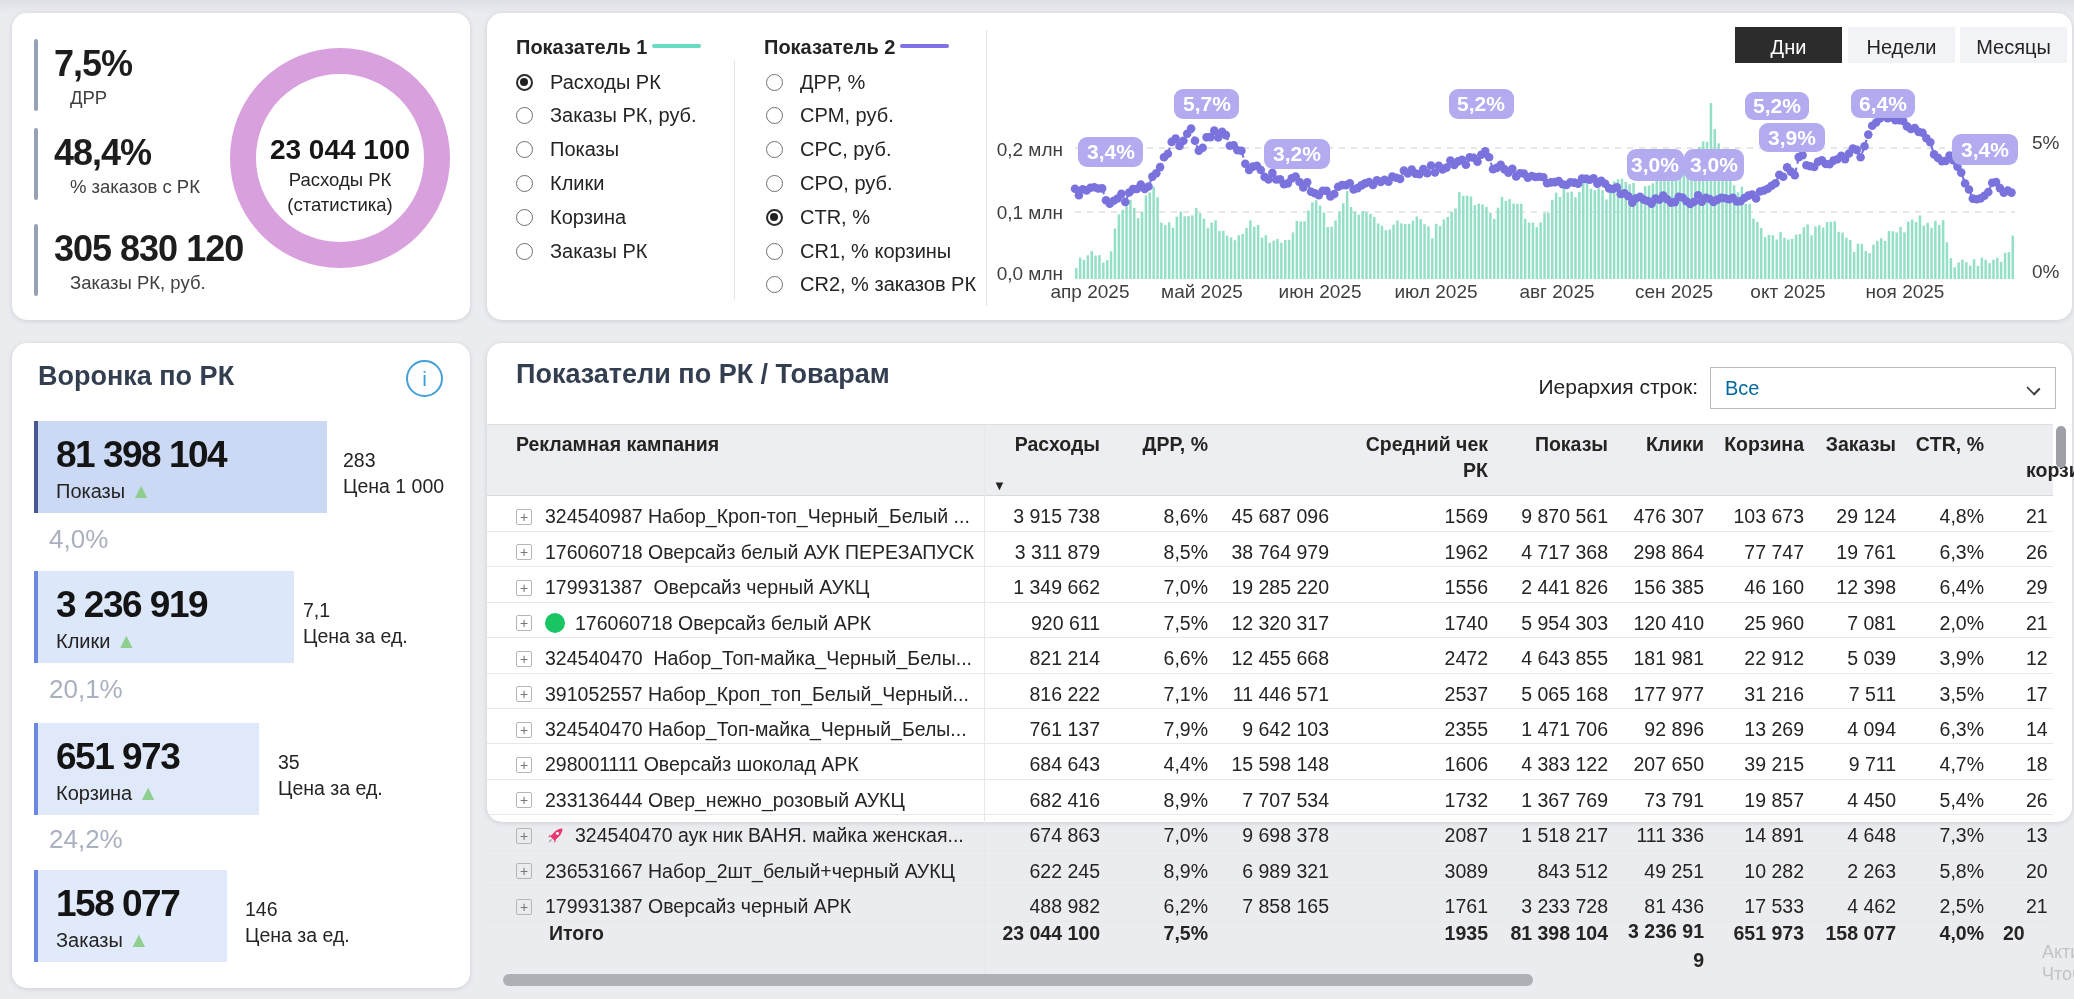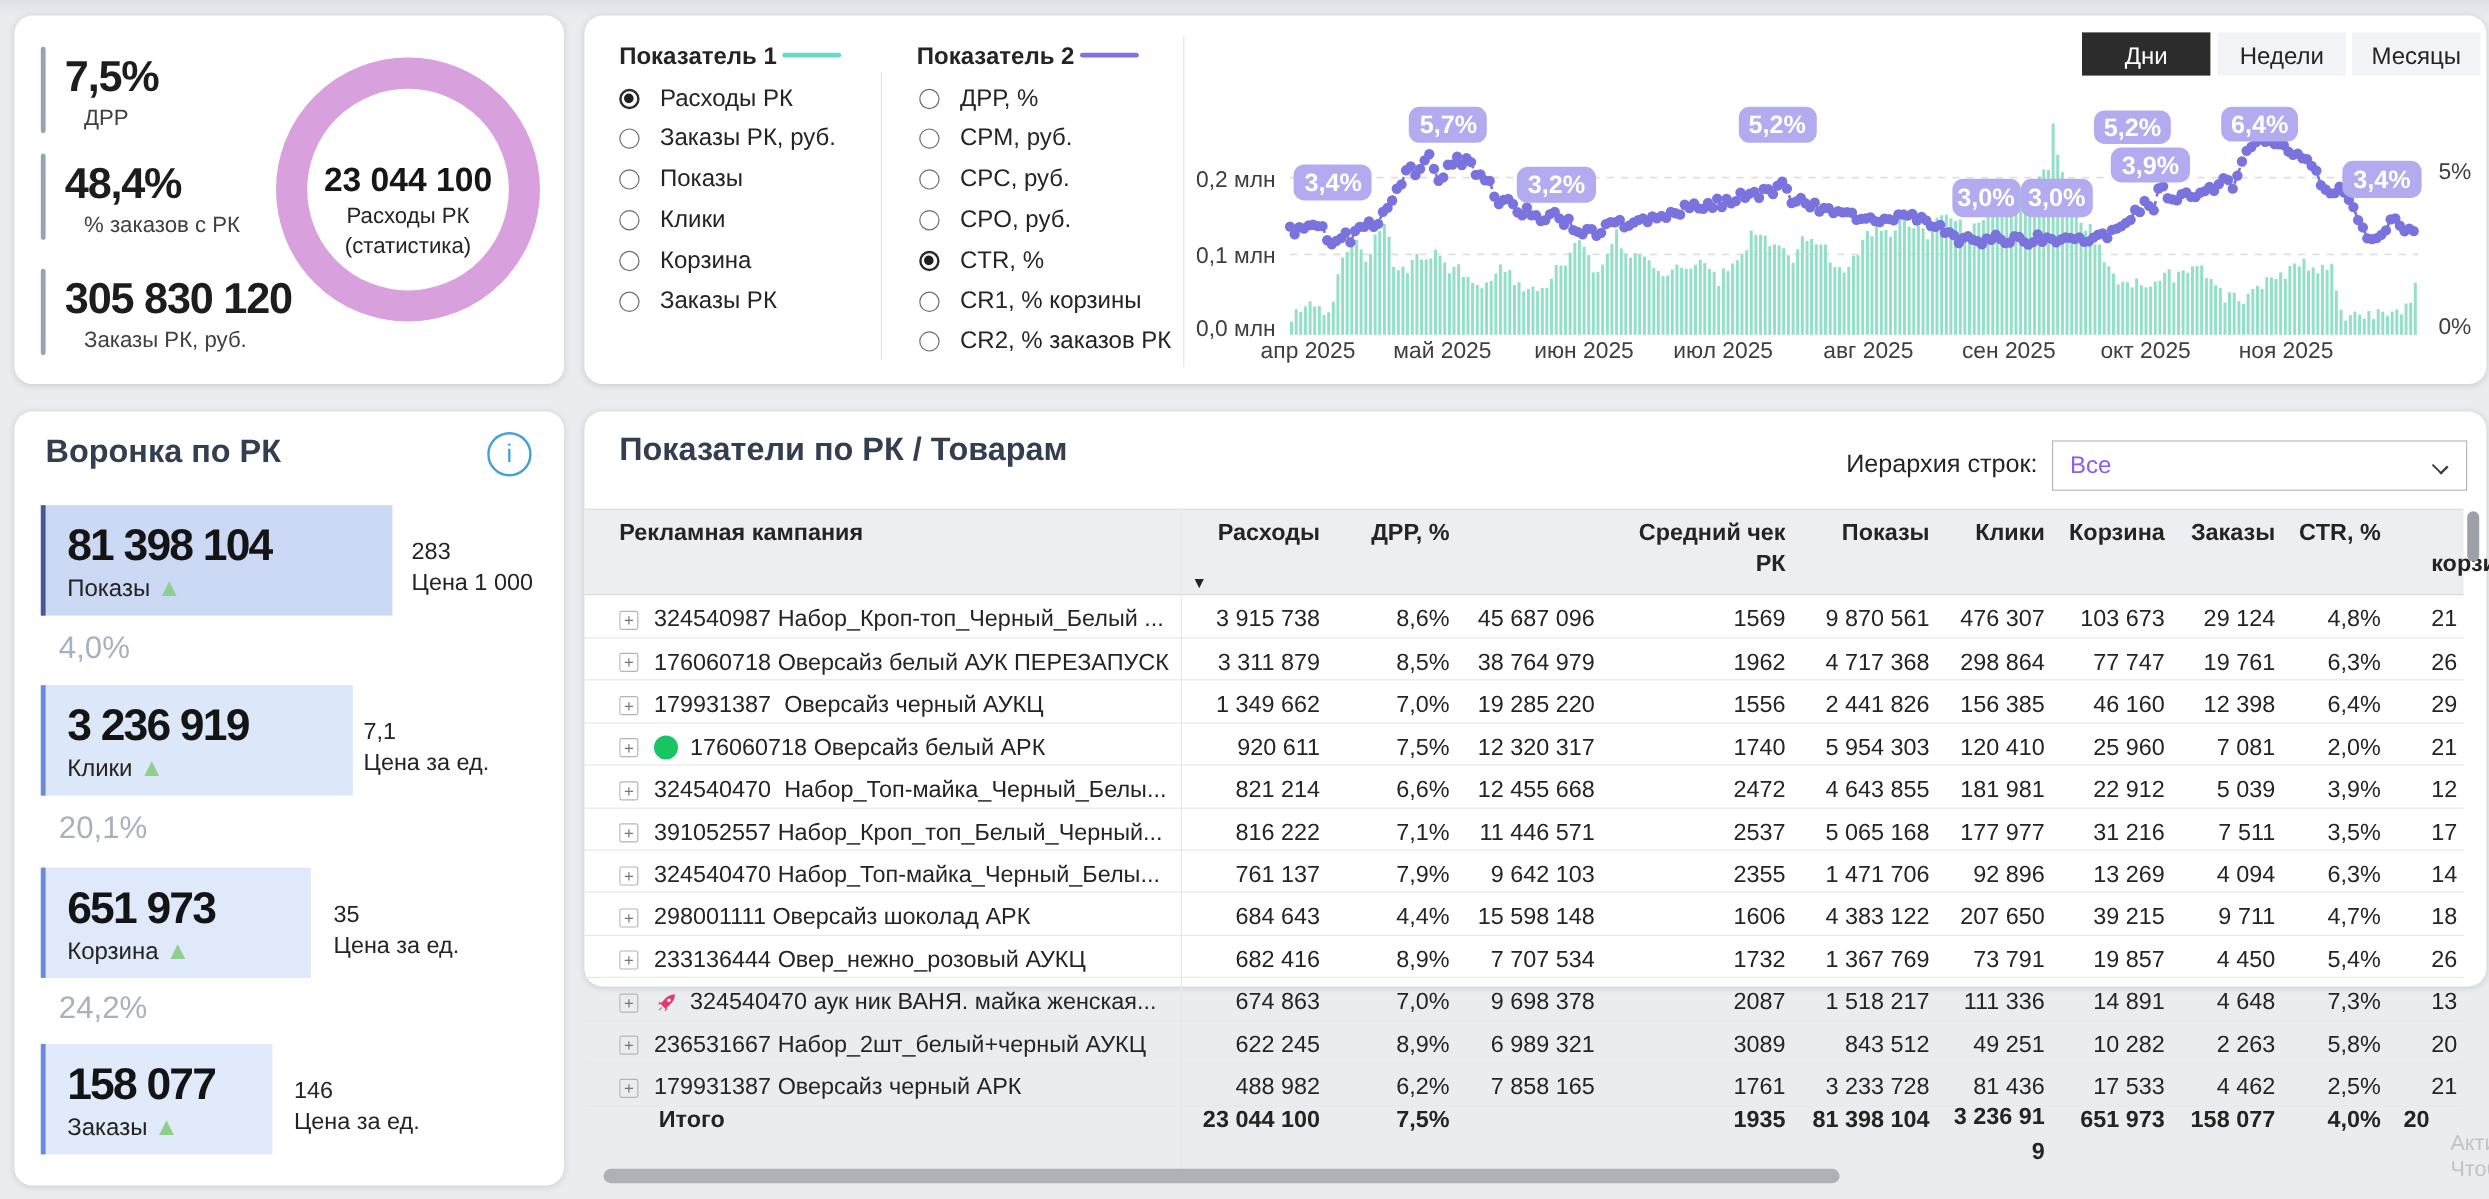--- a/index.html
+++ b/index.html
@@ -39,21 +39,21 @@
 .fbar { position:absolute; left:22px; height:92px; }
 .fstripe { position:absolute; left:0; top:0; width:4px; height:100%; }
 .fval { position:absolute; left:22px; top:13px; font-size:37px; font-weight:bold; letter-spacing:-1.5px; color:#141414; white-space:nowrap; }
 .flab { position:absolute; left:22px; top:58px; font-size:20px; color:#252423; white-space:nowrap; }
 .tri { color:#8fcf8e; font-size:21px; }
 .fpct { position:absolute; left:37px; font-size:26px; color:#a9b0bf; }
 .fann { position:absolute; font-size:19.5px; color:#252423; line-height:26px; white-space:nowrap; }
 
 
 .hier { position:absolute; right:374px; top:32px; font-size:21px; color:#252423; }
-.drop { position:absolute; left:1223px; top:24px; width:346px; height:42px; border:1px solid #b9b9b9; background:#fff; font-size:20px; line-height:40px; padding-left:14px; color:#8b5cf6; }
+.drop { position:absolute; left:1223px; top:24px; width:346px; height:42px; border:1px solid #b9b9b9; background:#fff; font-size:20px; line-height:40px; padding-left:14px; color:#0369a1; }
 .chev { position:absolute; right:16px; top:15px; width:11px; height:11px; border-right:2px solid #3b3b3b; border-bottom:2px solid #3b3b3b; transform:rotate(45deg) scale(1,.8); }
 .thead { position:absolute; left:0px; top:81px; width:1566px; height:72.3px; background:#eceef2; border-top:1px solid #dcdee2; border-bottom:1px solid #d8dade; }
 .th { position:absolute; top:6px; font-size:19.5px; font-weight:bold; color:#252423; text-align:right; line-height:26px; }
 .trow { position:absolute; left:0; width:1566px; border-bottom:1px solid #e7e8eb; font-size:19.5px; }
 .trow .c { position:absolute; top:9px; text-align:right; white-space:nowrap; }
 .trow.total { border-bottom:none; font-weight:bold; }
 .cname { position:absolute; left:29px; top:9px; width:460px; white-space:nowrap; overflow:hidden; display:flex; align-items:center; }
 .plus { display:inline-block; width:16px; height:16px; border:1px solid #b5b5b5; border-radius:2px; color:#777; font-size:14px; line-height:14px; text-align:center; margin-right:13px; flex:none; }
 .gdot { display:inline-block; width:20px; height:20px; border-radius:50%; background:#19c463; margin-right:10px; flex:none; }
 .rk { margin-right:9px; flex:none; }

